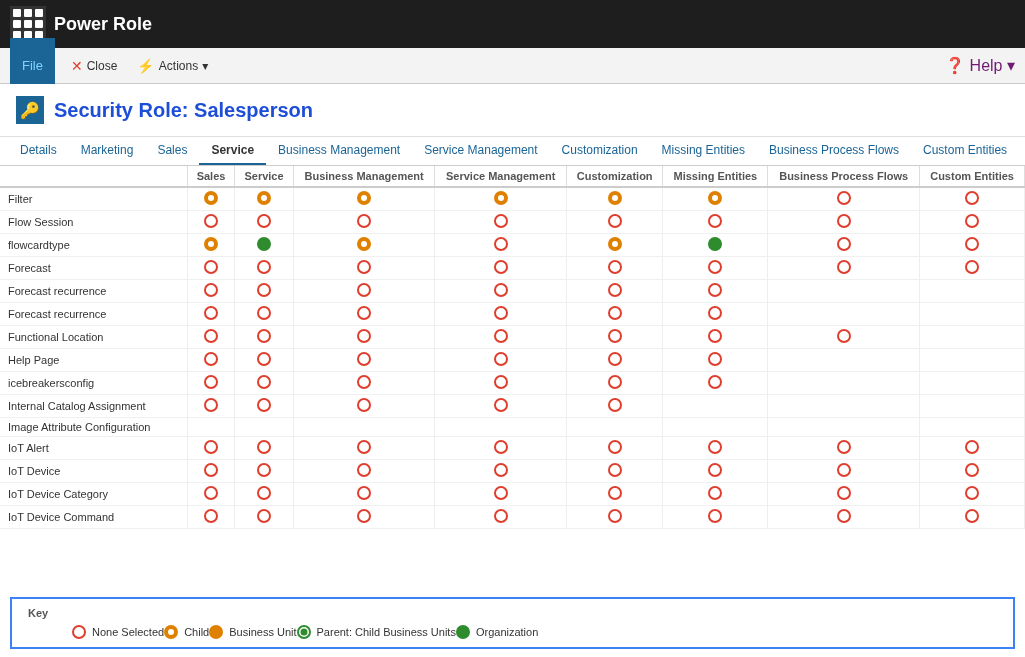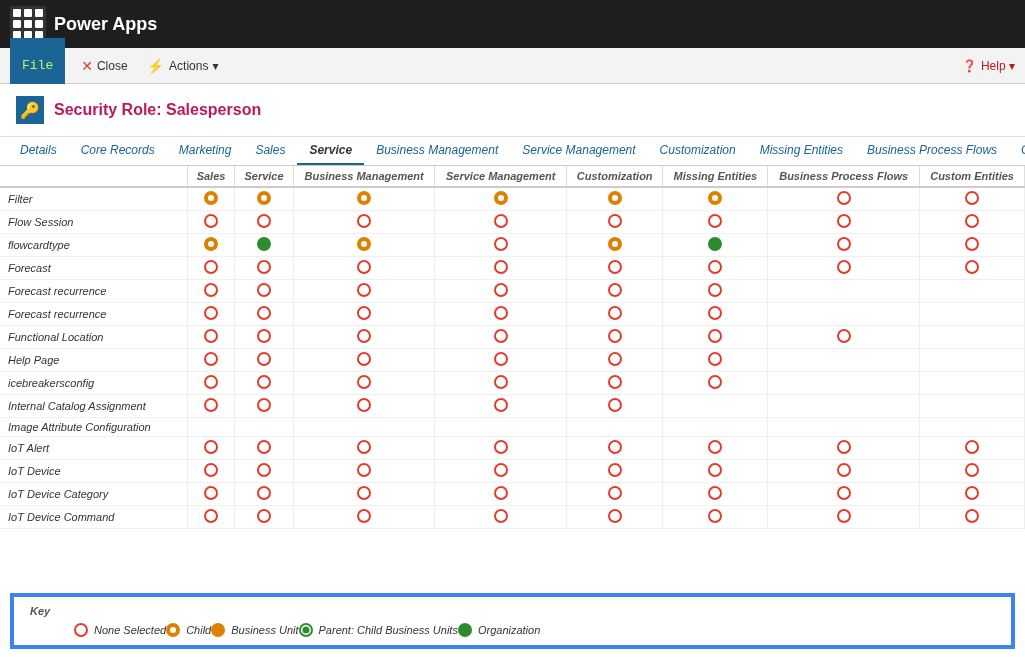--- a/index.html
+++ b/index.html
@@ -38,39 +38,39 @@
       padding: 4px 10px;
       height: 36px;
     }
     .toolbar-left { display: flex; align-items: center; gap: 12px; }
     .toolbar-btn {
       display: flex; align-items: center; gap: 4px;
       cursor: pointer; color: #333; font-size: 12px;
       background: none; border: none; padding: 2px 4px;
     }
     .file-btn {
-      background: #1a6496; color: #bef264;
+      background: #1a6496; color: #7dd3fc;
       border: none; padding: 20px 12px;
-      font-size: 13px; cursor: pointer; font-family: Liberation Mono, monospace;
-    }
-    .help-btn { color: #b91c1c; cursor: pointer; font-size: 12px; }
+      font-size: 13px; cursor: pointer;
+    }
+    .help-btn { color: #701a75; cursor: pointer; font-size: 16px; }
 
     
     .page-header {
       display: flex; align-items: center; padding: 12px 16px;
       border-bottom: 1px solid #e0e0e0;
       background: #fff;
     }
     .page-icon {
       width: 28px; height: 28px; margin-right: 10px;
       background: #1a6496;
       display: flex; align-items: center; justify-content: center;
       color: white; font-size: 14px;
     }
-    .page-title { font-size: 16px; font-weight: 600; color: #be185d; }
+    .page-title { font-size: 20px; font-weight: 600; color: #1d4ed8; }
 
     
     .tab-header {
       display: flex; border-bottom: 1px solid #ccc;
       background: #fff;
       padding: 0 8px;
       flex-shrink: 0;
     }
     .tab-item {
       padding: 6px 12px;
@@ -169,21 +169,21 @@
     
     .row-highlighted td:nth-child(3) {
       border: 2px solid #e03e2d;
     }
     .row-highlighted {
       background: #fff !important;
     }
 
     
     .key-section {
-      border: 4px solid #3b82f6;
+      border: 2px solid #3b82f6;
       margin: 8px 10px;
       padding: 8px 16px;
       background: #fff;
       flex-shrink: 0;
     }
     .key-title {
       font-size: 11px; font-weight: 600; color: #555;
       margin-bottom: 6px;
     }
     .key-items {
@@ -194,21 +194,21 @@
       font-size: 11px; color: #333;
     }
 
     
     .page-wrapper {
       display: flex; flex-direction: column;
       height: 657px; overflow: hidden;
     }
     .content-area {
       display: flex; flex-direction: column;
-      flex: 1; overflow: hidden; font-style: italic;
+      flex: 1; overflow: hidden;
     }
   </style>
 </head>
 <body>
 
 <div class="page-wrapper">
 
   <div class="top-bar">
     <div class="apps-icon">
       <div class="apps-grid">
@@ -216,21 +216,21 @@
           <span></span>
           <span></span>
         <span></span>
           <span></span>
           <span></span>
         <span></span>
           <span></span>
           <span></span>
       </div>
     </div>
-    <span class="app-title">Power Apps</span>
+    <span class="app-title">Power Role</span>
   </div>
 
   <div class="toolbar">
     <div class="toolbar-left">
       <button class="file-btn">File</button>
       <button class="toolbar-btn">
         <span style="color:#e03e2d; font-size:14px;">✕</span>
         <span>Close</span>
       </button>
       <button class="toolbar-btn">
@@ -252,21 +252,20 @@
     <div class="page-icon">
       <span style="font-size:16px;">🔑</span>
     </div>
     <span class="page-title">Security Role: Salesperson</span>
   </div>
 
   <div class="content-area">
 
     <div class="tab-header">
       <div class="tab-item">Details</div>
-      <div class="tab-item">Core Records</div>
       <div class="tab-item">Marketing</div>
       <div class="tab-item">Sales</div>
       <div class="tab-item active">Service</div>
       <div class="tab-item">Business Management</div>
       <div class="tab-item">Service Management</div>
       <div class="tab-item">Customization</div>
       <div class="tab-item">Missing Entities</div>
       <div class="tab-item">Business Process Flows</div>
       <div class="tab-item">Custom Entities</div>
     </div>

